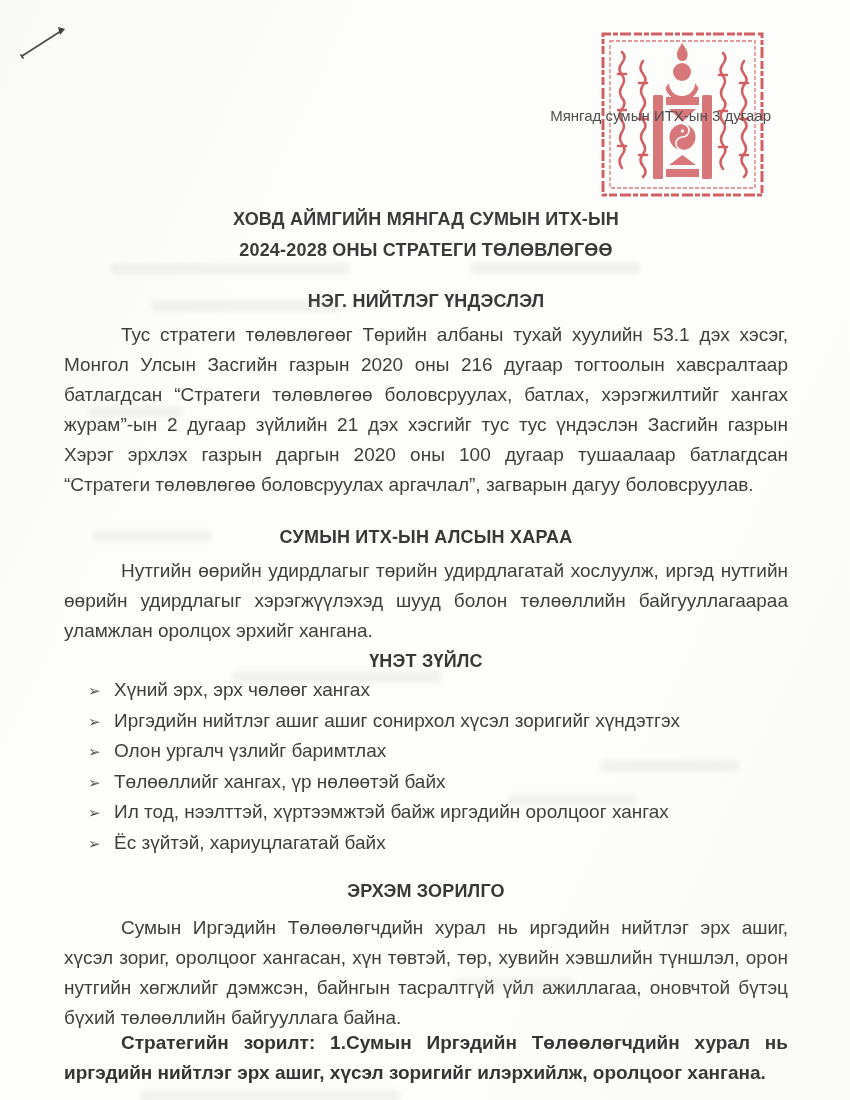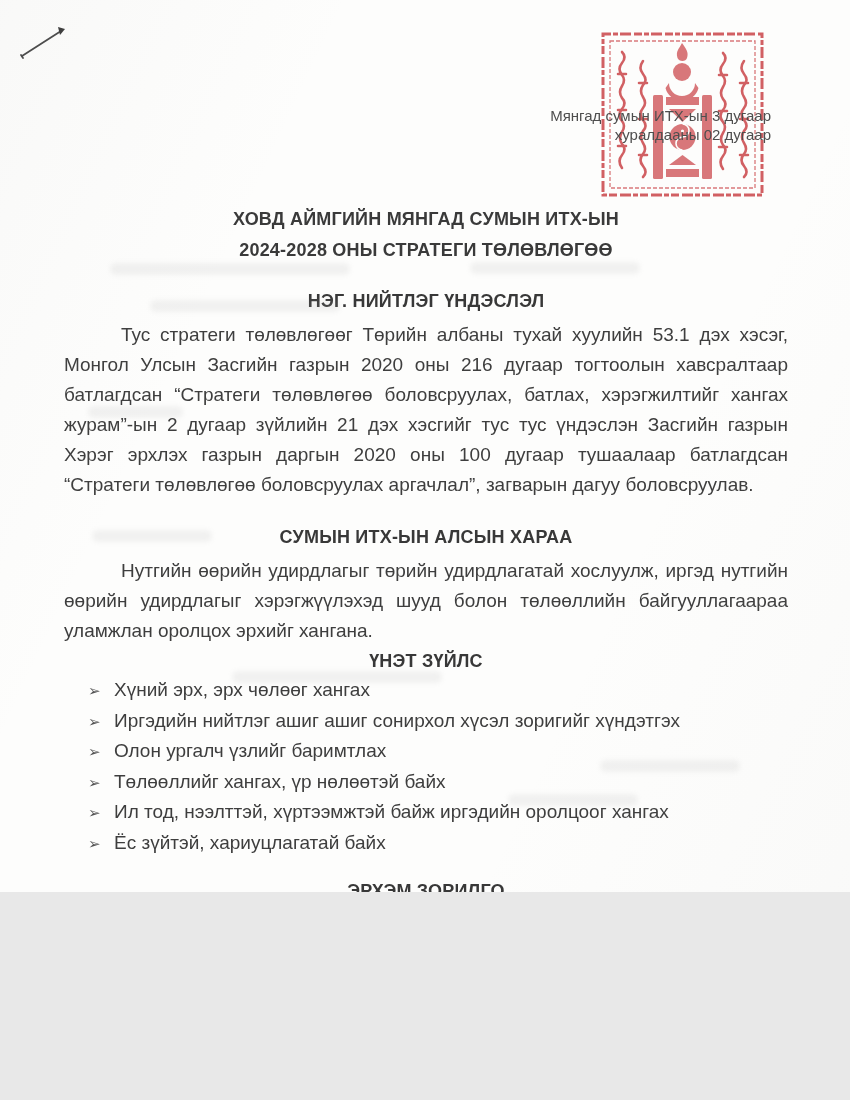--- a/index.html
+++ b/index.html
@@ -1,19 +1,19 @@
 <!DOCTYPE html>
 <html><head>
 <meta charset="utf-8">
 <style>
   * { margin: 0; padding: 0; box-sizing: border-box; }
   html, body { background: #e8e8e8; }
   .page {
     position: relative;
-    width: 850px; height: 892px;
+    width: 850px; height: 1100px;
     margin: 0 auto;
     background: #fdfdfc;
     overflow: hidden;
     font-family: "Liberation Sans", sans-serif;
     color: #3d3d3d;
   }
   
   .page::after {
     content: "";
     position: absolute; inset: 0;
@@ -113,21 +113,20 @@
       <circle cx="82.5" cy="106" r="13"></circle>
       <path d="M82.5 93 a6.5 6.5 0 0 1 0 13 a6.5 6.5 0 0 0 0 13" fill="none" stroke="#fdfdfc" stroke-width="1.6"></path>
       <circle cx="82.5" cy="100" r="1.6" fill="#fdfdfc"></circle>
       <path d="M69 134 L96 134 L82.5 124 Z"></path>
       <rect x="66" y="138" width="33" height="8"></rect>
     </g>
   </svg>
 
   <div class="annotation">
     <div>Мянгад сумын ИТХ-ын 3 дугаар</div>
-    <div>хуралдааны 02 дугаар</div>
   </div>
 
   <div class="title-block">
     <div>ХОВД АЙМГИЙН МЯНГАД СУМЫН ИТХ-ЫН</div>
     <div>2024-2028 ОНЫ СТРАТЕГИ ТӨЛӨВЛӨГӨӨ</div>
   </div>
 
   <div class="section-heading h-general">НЭГ. НИЙТЛЭГ ҮНДЭСЛЭЛ</div>
   <div class="para p-general">Тус стратеги төлөвлөгөөг Төрийн албаны тухай хуулийн 53.1 дэх хэсэг, Монгол Улсын Засгийн газрын 2020 оны 216 дугаар тогтоолын хавсралтаар батлагдсан “Стратеги төлөвлөгөө боловсруулах, батлах, хэрэгжилтийг хангах журам”-ын 2 дугаар зүйлийн 21 дэх хэсгийг тус тус үндэслэн Засгийн газрын Хэрэг эрхлэх газрын даргын 2020 оны 100 дугаар тушаалаар батлагдсан “Стратеги төлөвлөгөө боловсруулах аргачлал”, загварын дагуу боловсруулав.</div>
 

